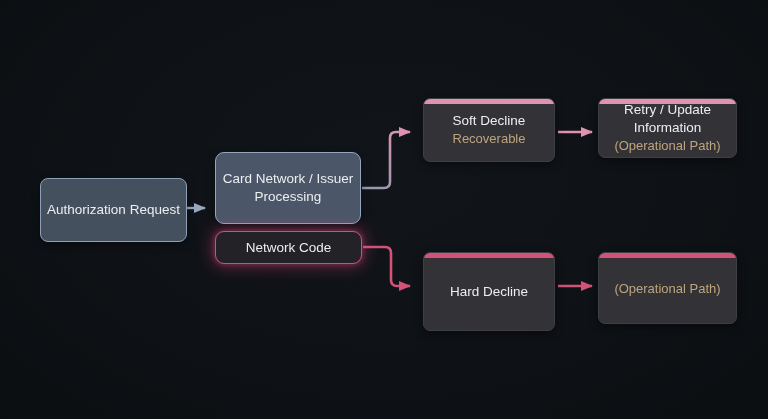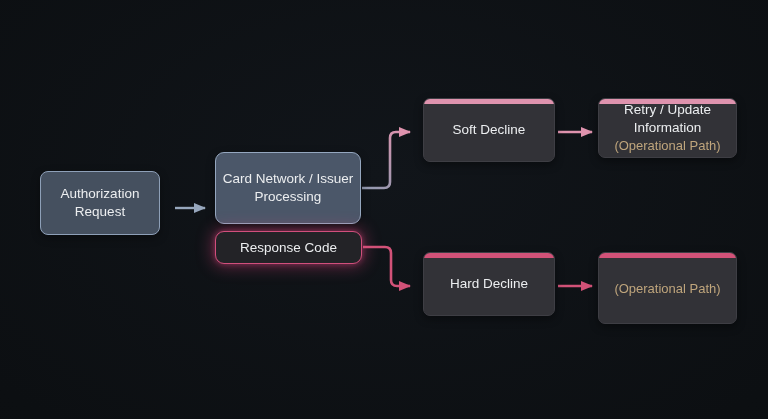--- a/index.html
+++ b/index.html
@@ -24,26 +24,26 @@
     overflow:hidden;box-shadow:0 3px 8px rgba(0,0,0,.4);
   }
   .topbar{position:absolute;top:0;left:0;right:0;height:5px;}
   .node-title{font-size:13.5px;color:#eceef0;padding:0 6px;}
   .node-subtitle{font-size:13px;color:#bfa57c;margin-top:2px;padding:0 6px;}
   .node-response{
     background:#232327;border:1.5px solid #d14f7c;border-radius:9px;color:#eceef0;
     font-size:13.5px;
     box-shadow:0 0 16px 3px rgba(225,70,130,.38), 0 0 5px 1px rgba(225,70,130,.30);
   }
-  #node-auth{left:40px;top:171px;width:120px;height:64px;}
+  #node-auth{left:40px;top:178px;width:147px;height:64px;}
   #node-card{left:215px;top:152px;width:146px;height:72px;}
   #node-response{left:215px;top:231px;width:147px;height:33px;}
   #node-soft{left:423px;top:98px;width:132px;height:64px;}
   #node-retry{left:598px;top:98px;width:139px;height:60px;}
-  #node-hard{left:423px;top:252px;width:132px;height:64px;}
+  #node-hard{left:423px;top:252px;width:132px;height:79px;}
   #node-donot{left:598px;top:252px;width:139px;height:72px;}
   #edges{position:absolute;left:0;top:0;width:768px;height:419px;pointer-events:none;}
 </style>
 </head>
 <body>
 
 <div id="canvas">
 
   <svg id="edges" viewBox="0 0 768 419" xmlns="http://www.w3.org/2000/svg">
     <defs>
@@ -75,26 +75,27 @@
 
   <div id="node-auth" class="node node-slate" style="background: rgb(69, 80, 95);">
     <span>Authorization Request</span>
   </div>
 
   <div id="node-card" class="node node-slate node-card" style="background: rgb(75, 87, 105);">
     <span>Card Network / Issuer Processing</span>
   </div>
 
   <div id="node-response" class="node node-response">
-    <span>Response Code</span>
+    <span>Network Code</span>
   </div>
 
   <div id="node-soft" class="node node-dark">
     <div class="topbar" style="background: rgb(223, 147, 174);"></div>
     <span class="node-title">Soft Decline</span>
+    <span class="node-subtitle">Recoverable</span>
   </div>
 
   <div id="node-retry" class="node node-dark">
     <div class="topbar" style="background: rgb(223, 147, 174);"></div>
     <span class="node-title">Retry / Update Information</span>
     <span class="node-subtitle">(Operational Path)</span>
   </div>
 
   <div id="node-hard" class="node node-dark">
     <div class="topbar" style="background: rgb(210, 82, 120);"></div>

